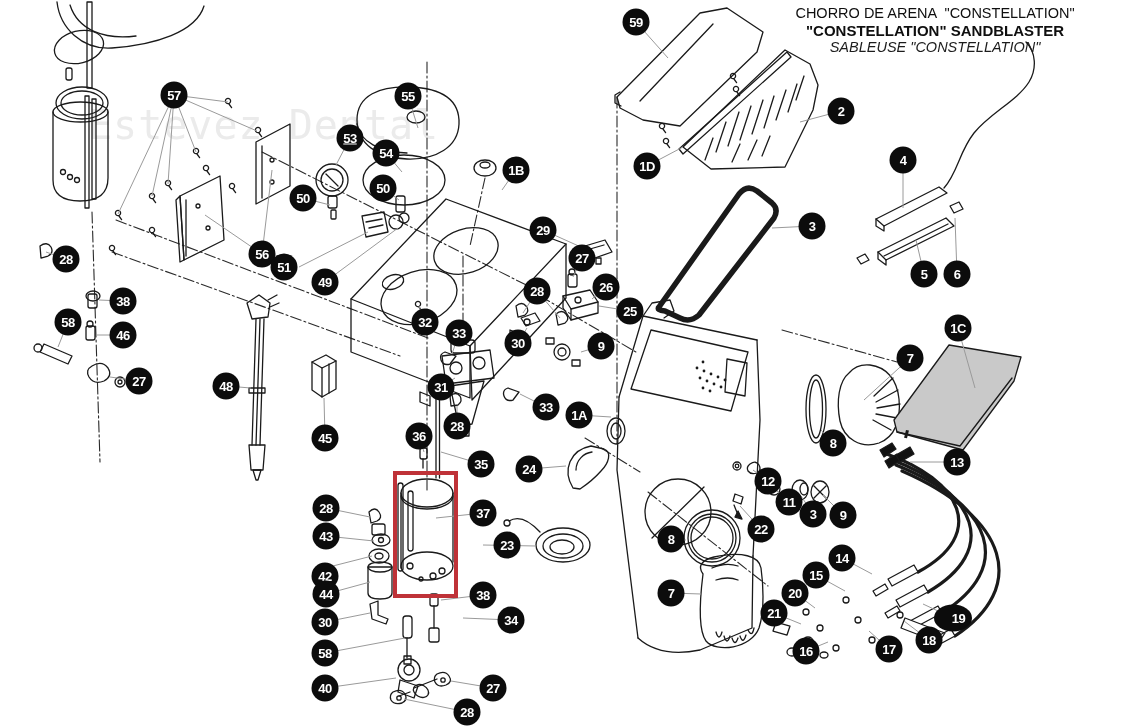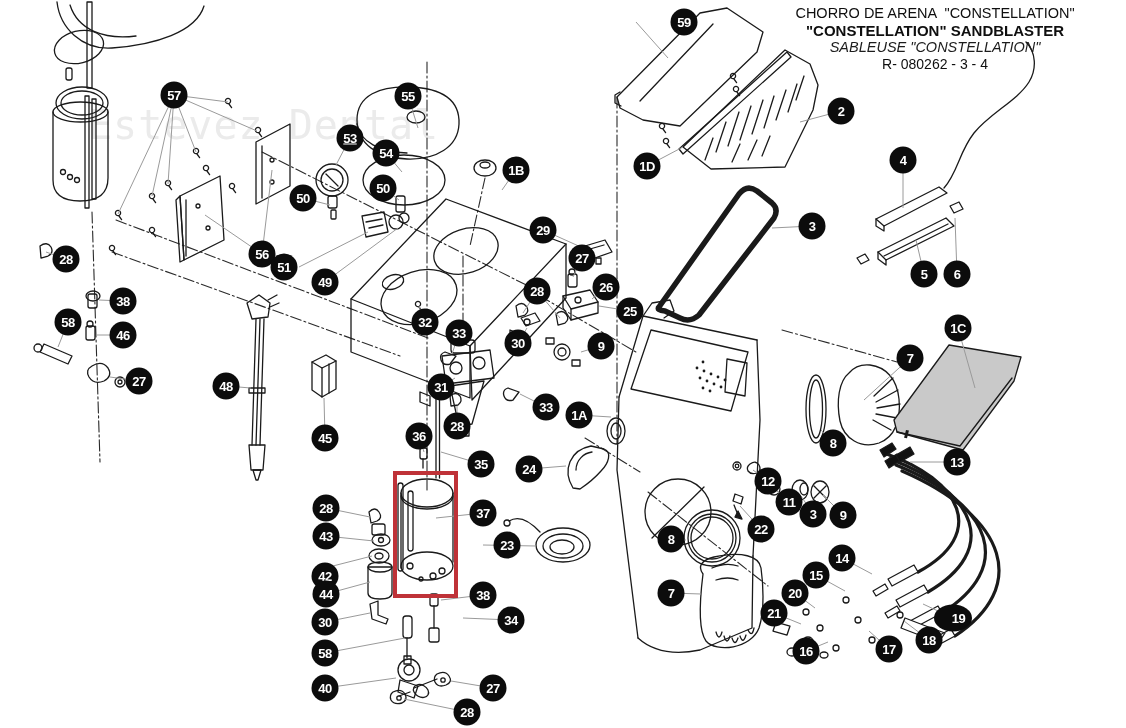--- a/index.html
+++ b/index.html
@@ -448,21 +448,20 @@
       <line x1="806" y1="651" x2="828" y2="642" stroke="#9a9a9a" stroke-width="1"></line>
       <line x1="889" y1="649" x2="869" y2="631" stroke="#9a9a9a" stroke-width="1"></line>
       <line x1="929" y1="640" x2="904" y2="621" stroke="#9a9a9a" stroke-width="1"></line>
       <line x1="953" y1="618" x2="923" y2="604" stroke="#9a9a9a" stroke-width="1"></line>
     </svg>
 
   <div class="title-block">
     <div class="tb1">CHORRO DE ARENA  "CONSTELLATION"</div>
     <div class="tb2">"CONSTELLATION" SANDBLASTER</div>
     <div class="tb3">SABLEUSE "CONSTELLATION"</div>
-    <div class="tb4">R- 080262 - 3 - 4</div>
   </div>
 
   <div id="callout-layer">
       <div class="callout" style="left: 174px; top: 95px;">57</div>
       <div class="callout" style="left: 408px; top: 96px;">55</div>
       <div class="callout" style="left: 350px; top: 138px; text-decoration: underline;">53</div>
       <div class="callout" style="left: 386px; top: 153px;">54</div>
       <div class="callout" style="left: 303px; top: 198px;">50</div>
       <div class="callout" style="left: 383px; top: 188px;">50</div>
       <div class="callout" style="left: 262px; top: 254px;">56</div>
@@ -498,21 +497,21 @@
       <div class="callout" style="left: 483px; top: 545px; margin-left: 24px;">23</div>
       <div class="callout" style="left: 325px; top: 568px; margin-top: 8px;">42</div>
       <div class="callout" style="left: 326px; top: 594px;">44</div>
       <div class="callout" style="left: 483px; top: 595px;">38</div>
       <div class="callout" style="left: 325px; top: 622px;">30</div>
       <div class="callout" style="left: 511px; top: 620px;">34</div>
       <div class="callout" style="left: 325px; top: 653px;">58</div>
       <div class="callout" style="left: 325px; top: 688px;">40</div>
       <div class="callout" style="left: 493px; top: 688px;">27</div>
       <div class="callout" style="left: 467px; top: 712px;">28</div>
-      <div class="callout" style="left: 636px; top: 22px; margin-left: 48px;">59</div>
+      <div class="callout" style="left: 636px; top: 22px;">59</div>
       <div class="callout" style="left: 841px; top: 111px;">2</div>
       <div class="callout" style="left: 647px; top: 166px;">1D</div>
       <div class="callout" style="left: 812px; top: 226px;">3</div>
       <div class="callout" style="left: 903px; top: 160px;">4</div>
       <div class="callout" style="left: 924px; top: 274px;">5</div>
       <div class="callout" style="left: 957px; top: 274px;">6</div>
       <div class="callout" style="left: 958px; top: 328px;">1C</div>
       <div class="callout" style="left: 910px; top: 358px;">7</div>
       <div class="callout" style="left: 833px; top: 443px;">8</div>
       <div class="callout" style="left: 957px; top: 462px;">13</div>

